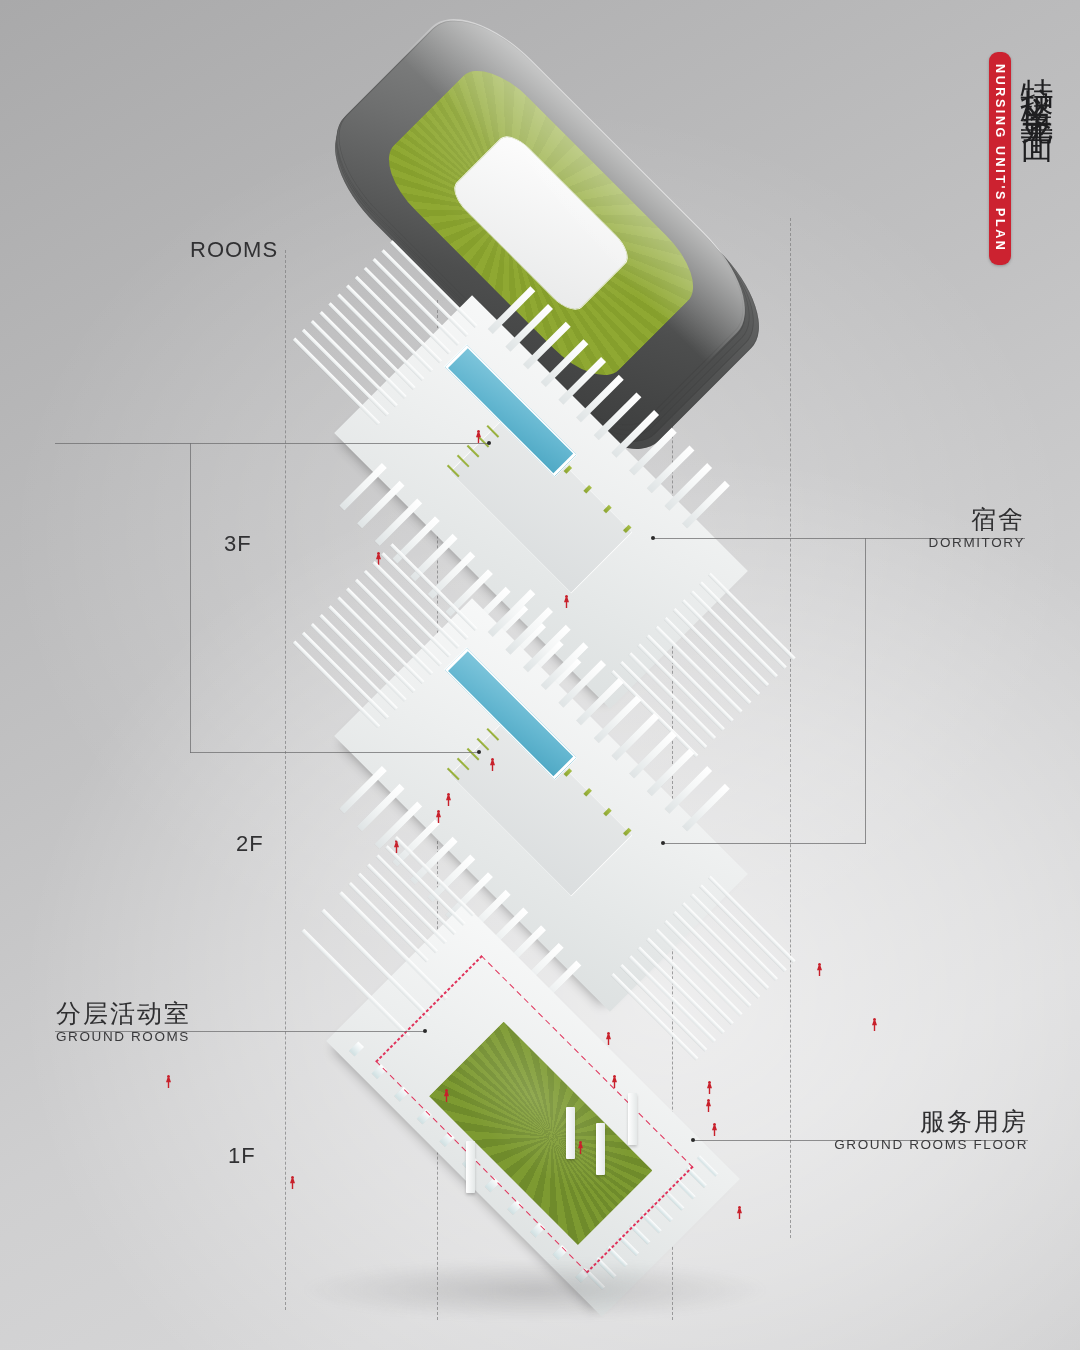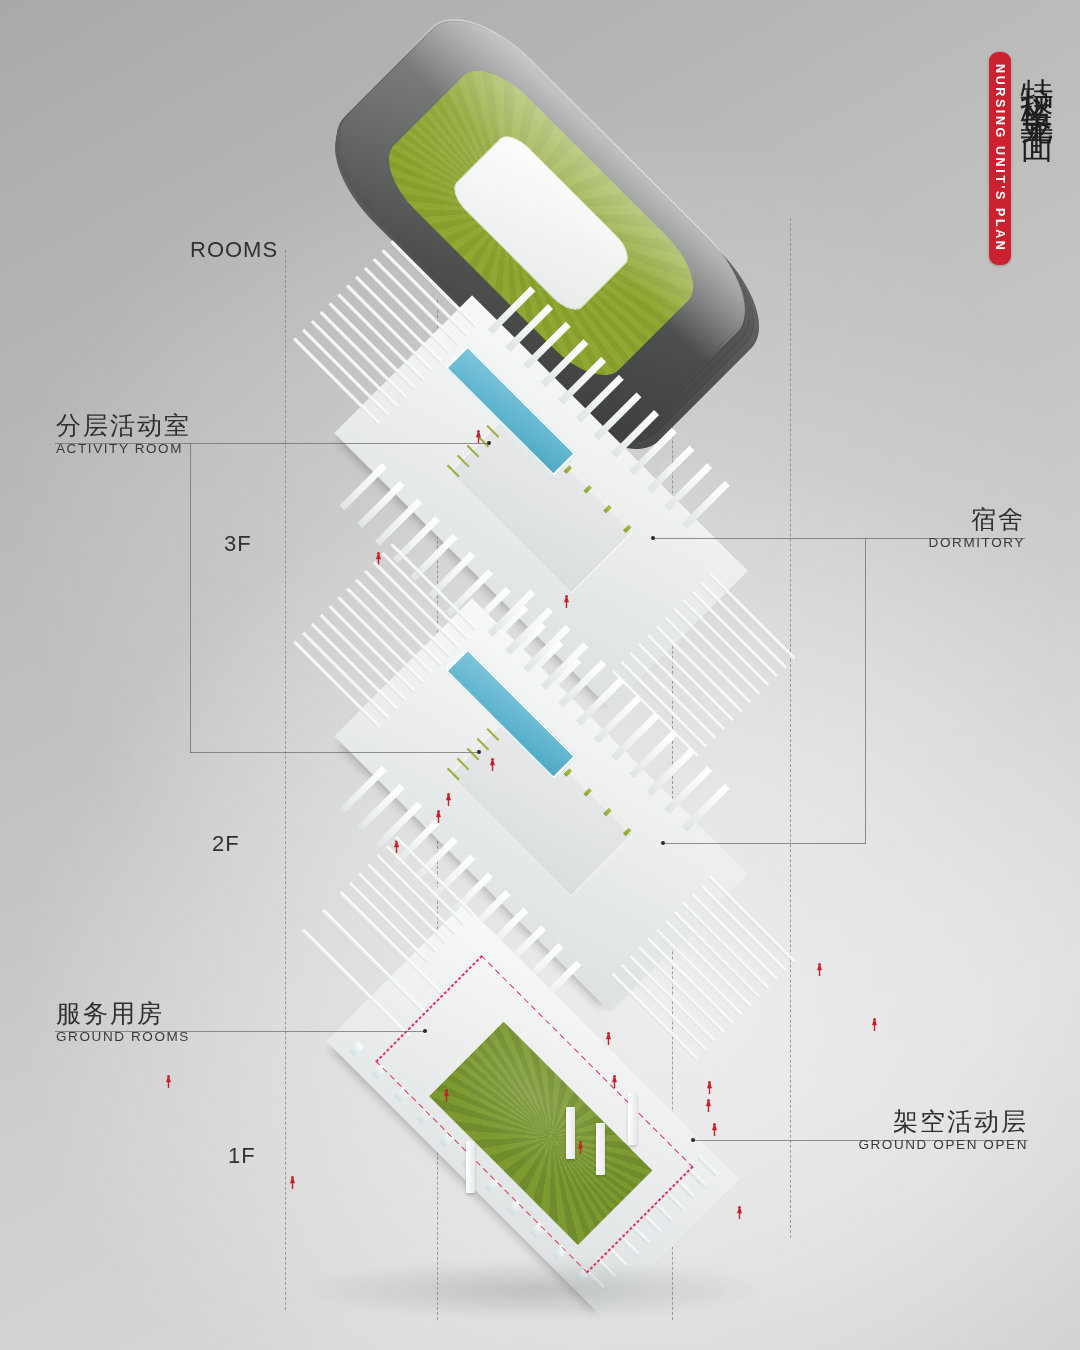--- a/index.html
+++ b/index.html
@@ -499,41 +499,37 @@
   <div class="lead-h" style="left:55px;top:1031px;width:370px;"></div>
   <div class="lead-dot" style="left:423px;top:1029px;"></div>
 
   <div class="lead-h" style="left:693px;top:1140px;width:335px;"></div>
   <div class="lead-dot" style="left:691px;top:1138px;"></div>
 
   <div class="lead-v" style="left:190px;top:443px;height:0px;"></div>
 
   <div class="floor-tag" style="left:190px;top:237px;">ROOMS</div>
   <div class="floor-tag" style="left:224px;top:531px;">3F</div>
-  <div class="floor-tag" style="left:212px;top:831px;">2F</div>
+  <div class="floor-tag" style="left:236px;top:831px;">2F</div>
   <div class="floor-tag" style="left:228px;top:1143px;">1F</div>
 
-  <div class="lbl" style="left:56px;top:412px;">
-    <div class="cn">分层活动室</div>
-    <div class="en">ACTIVITY ROOM</div>
-  </div>
 
   <div class="lbl right" style="right:55px;top:506px;">
     <div class="cn">宿舍</div>
     <div class="en">DORMITORY</div>
   </div>
 
   <div class="lbl" style="left:56px;top:1000px;">
+    <div class="cn">分层活动室</div>
+    <div class="en">GROUND ROOMS</div>
+  </div>
+
+  <div class="lbl right" style="right:52px;top:1108px;">
     <div class="cn">服务用房</div>
-    <div class="en">GROUND ROOMS</div>
-  </div>
-
-  <div class="lbl right" style="right:52px;top:1108px;">
-    <div class="cn">架空活动层</div>
-    <div class="en">GROUND OPEN OPEN</div>
+    <div class="en">GROUND ROOMS FLOOR</div>
   </div>
 
   <div id="title-block">
     <div id="title-badge">
       <span>NURSING UNIT'S PLAN</span>
     </div>
     <div id="title-cn">特护楼单元平面</div>
   </div>
 
 </div>

